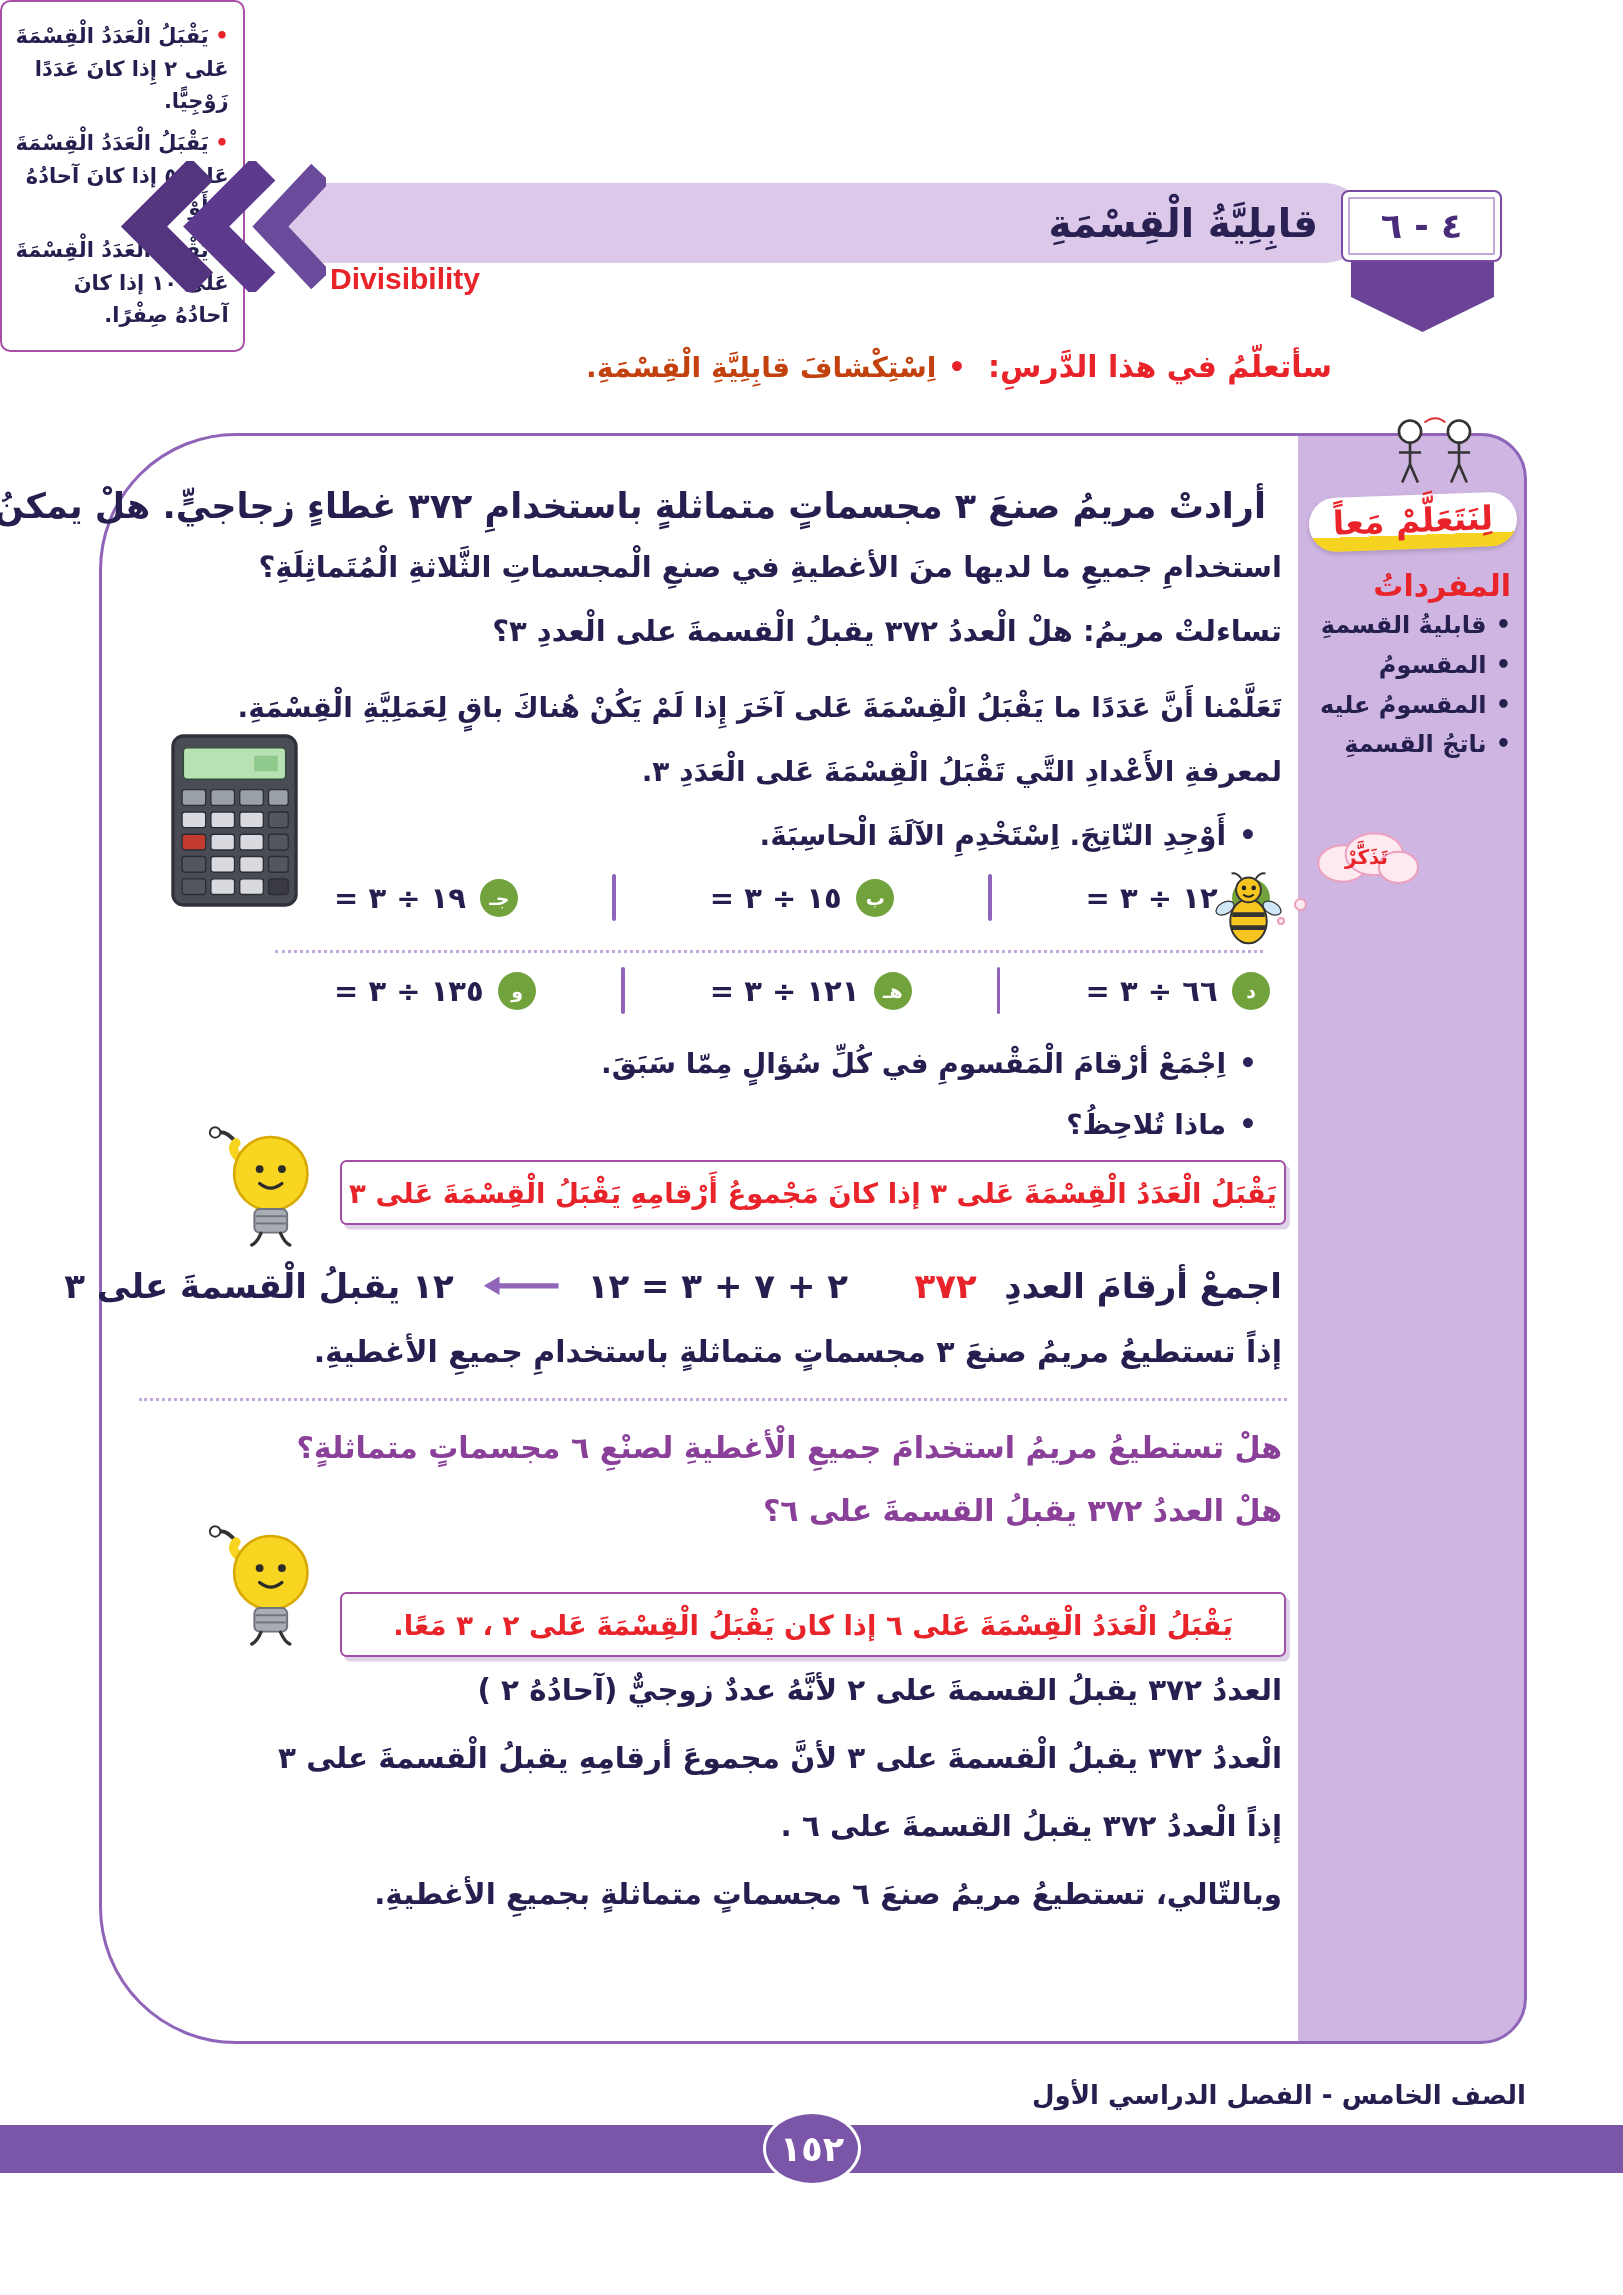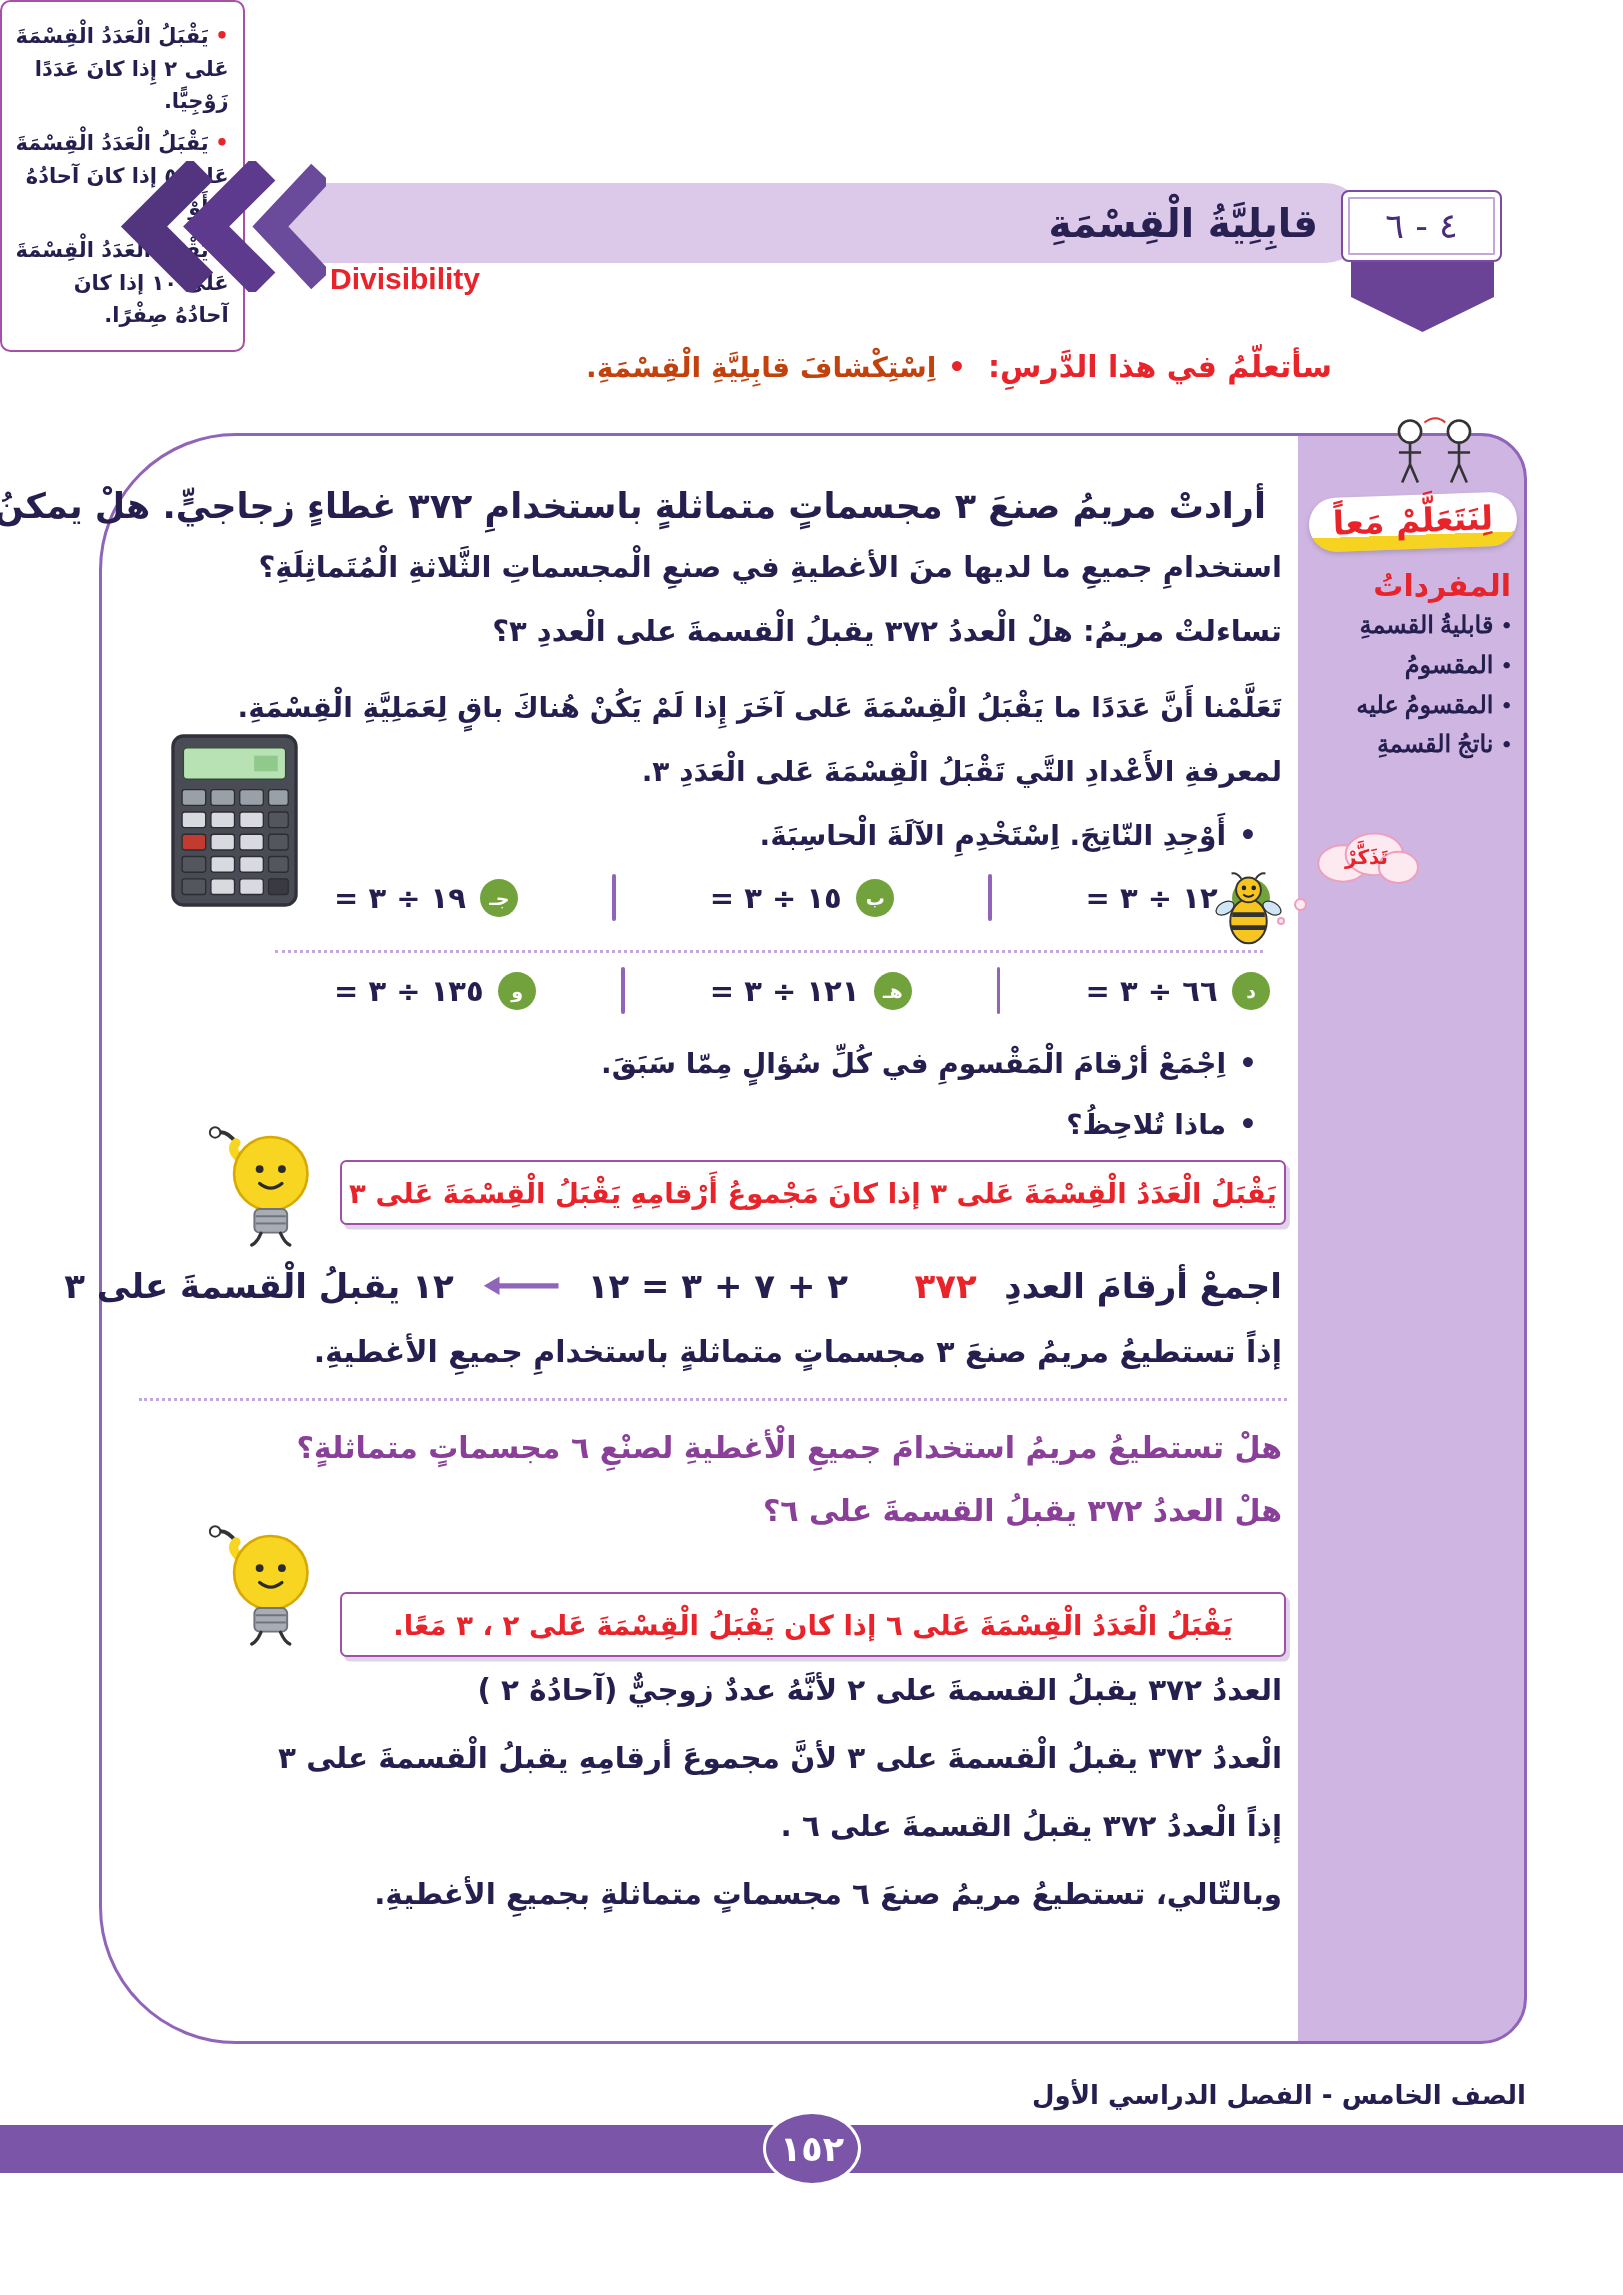--- a/index.html
+++ b/index.html
@@ -29,21 +29,21 @@
     font-size:30px; font-weight:bold; color:#e8232a; z-index:2;
   }
   .ribbon {
     left:1351px; top:259px; width:143px; height:73px; background:#6a4397;
     clip-path:polygon(0 0,100% 0,100% 52%,50% 100%,0 52%); z-index:1;
   }
   .lesson-box {
     left:1341px; top:190px; width:161px; height:72px; background:#fff;
     border:2.6px solid #7a4ba0; outline:2px solid #c3a6da; outline-offset:-9.2px;
     border-radius:7.9px; display:flex; align-items:center; justify-content:center;
-    direction:rtl; font-size:35px; font-weight:normal; color:#4a2d7a; z-index:2;
+    direction:rtl; font-size:35px; font-weight:bold; color:#4a2d7a; z-index:2;
   }
   .objective { top:349px; right:291px; display:flex; direction:rtl; gap:22px; align-items:baseline; z-index:2; position:absolute; }
   .obj-label { font-size:30px; font-weight:bold; color:#e8232a; white-space:nowrap; }
   .obj-item  { font-size:28px; font-weight:bold; color:#c2410c; white-space:nowrap; }
   .obj-item::before { content:"•"; color:#e8232a; margin-left:11.8px; }
 
   
   .band {
     left:1298px; top:434px; width:228px; height:1608px; background:#cfb6e2;
     border-radius:0 43px 43px 0; z-index:1;
@@ -59,21 +59,21 @@
     left:1302px; top:492px; width:222px; height:60px; display:flex;
     align-items:center; justify-content:center; transform:rotate(-2deg); z-index:3;
   }
   .badge-inner {
     background:linear-gradient(to top, #f6d321 26%, #ffffff 26%);
     border-radius:30px; padding:5.2px 23.6px 9.2px 23.6px;
     box-shadow:0 2.6px 5.2px rgba(0,0,0,.18);
     font-size:33px; font-weight:bold; color:#e8232a; direction:rtl; white-space:nowrap;
   }
   .vocab-title { right:112px; top:568px; font-size:30px; color:#e8232a; }
-  .vocab-list { position:absolute; right:112px; top:611px; margin:0; padding:0; list-style:none; direction:rtl; z-index:3;font-family:Liberation Serif, serif; }
+  .vocab-list { position:absolute; right:112px; top:611px; margin:0; padding:0; list-style:none; direction:rtl; z-index:3; }
   .vocab-list li { font-size:24px; font-weight:bold; color:#241f4e; margin-bottom:11.8px; text-align:right; white-space:nowrap; }
   .vocab-list li::before { content:"•"; margin-left:9.2px; color:#241f4e; }
   .cloud { left:1307px; top:823px; width:119px; height:73px; z-index:4; }
   .cloud-label {
     position:absolute; inset:0 0 5.2px 0; display:flex; align-items:center; justify-content:center;
     font-size:20px; font-weight:bold; color:#e8232a; direction:rtl;
   }
   .thought-dot { position:absolute; border-radius:50%; background:#fdeaf1; border:2px solid #ec9fbe; z-index:4; }
   .remember-box {
     left:1263px; top:911px; width:245px; min-height:262px; background:#fff;

